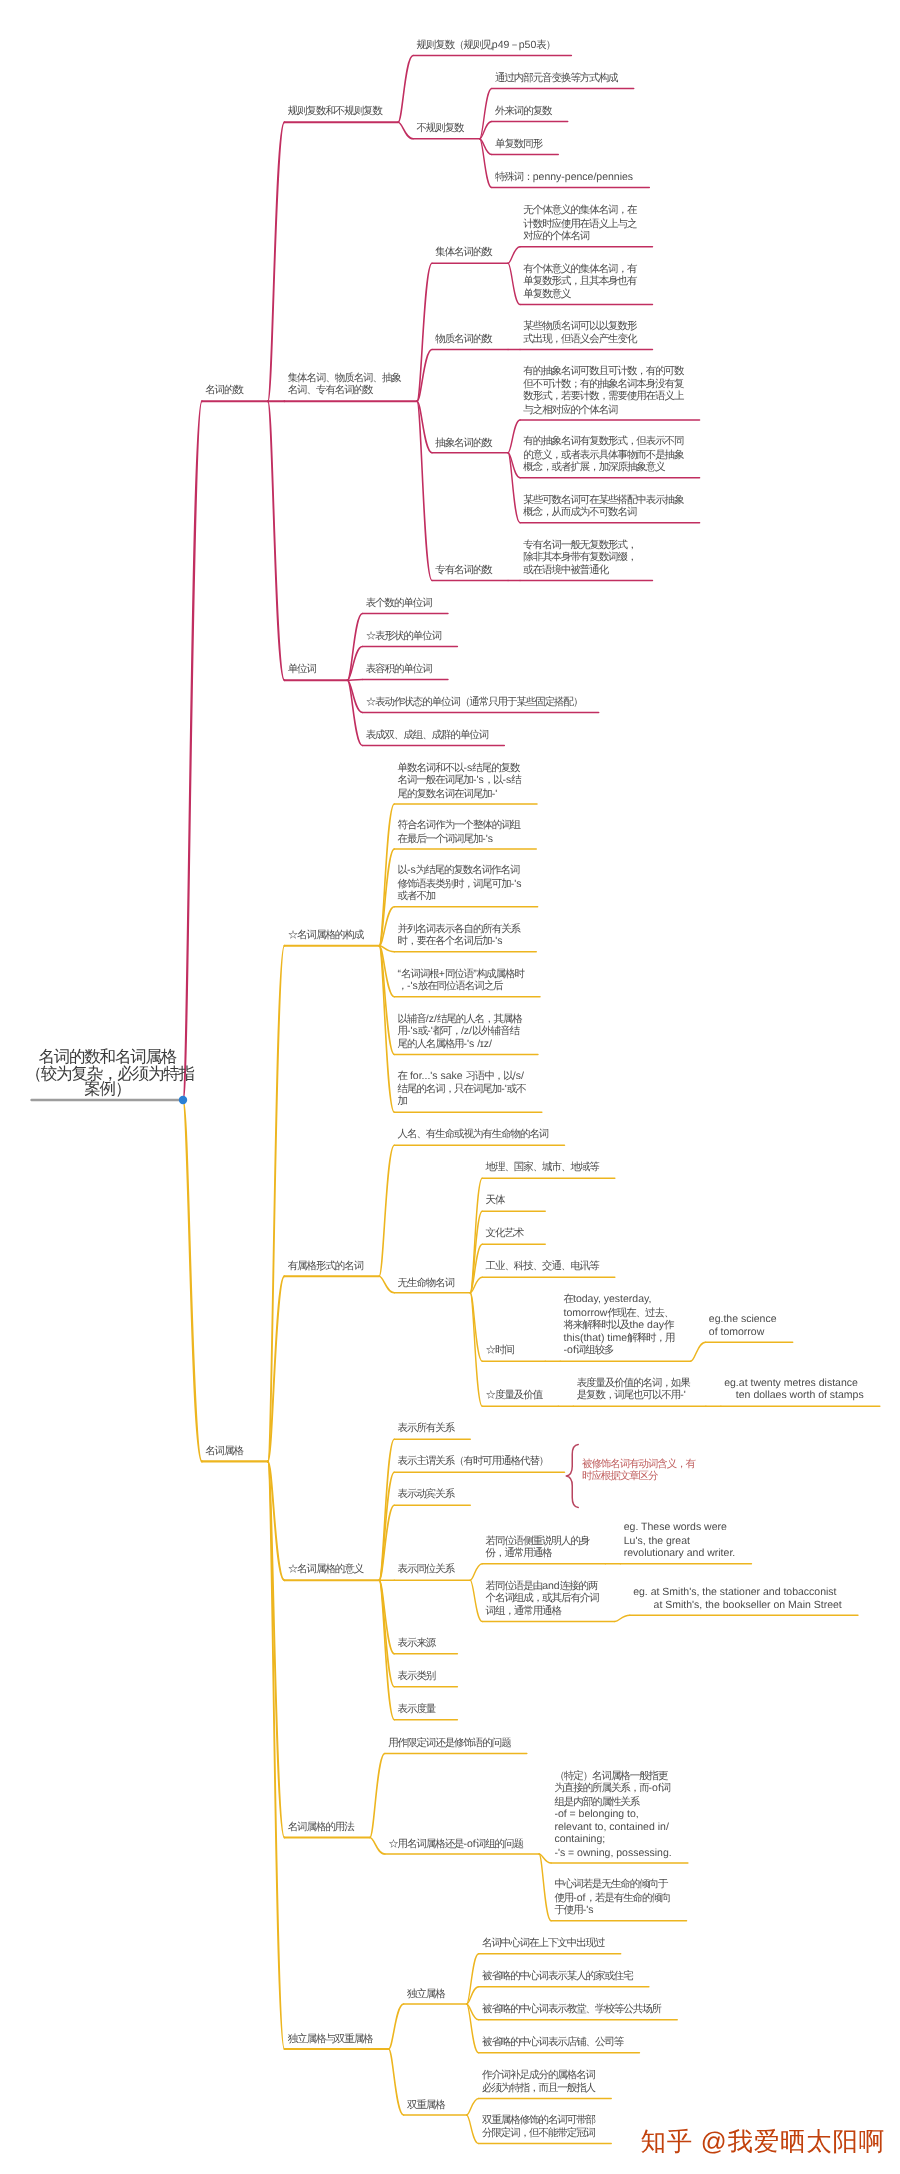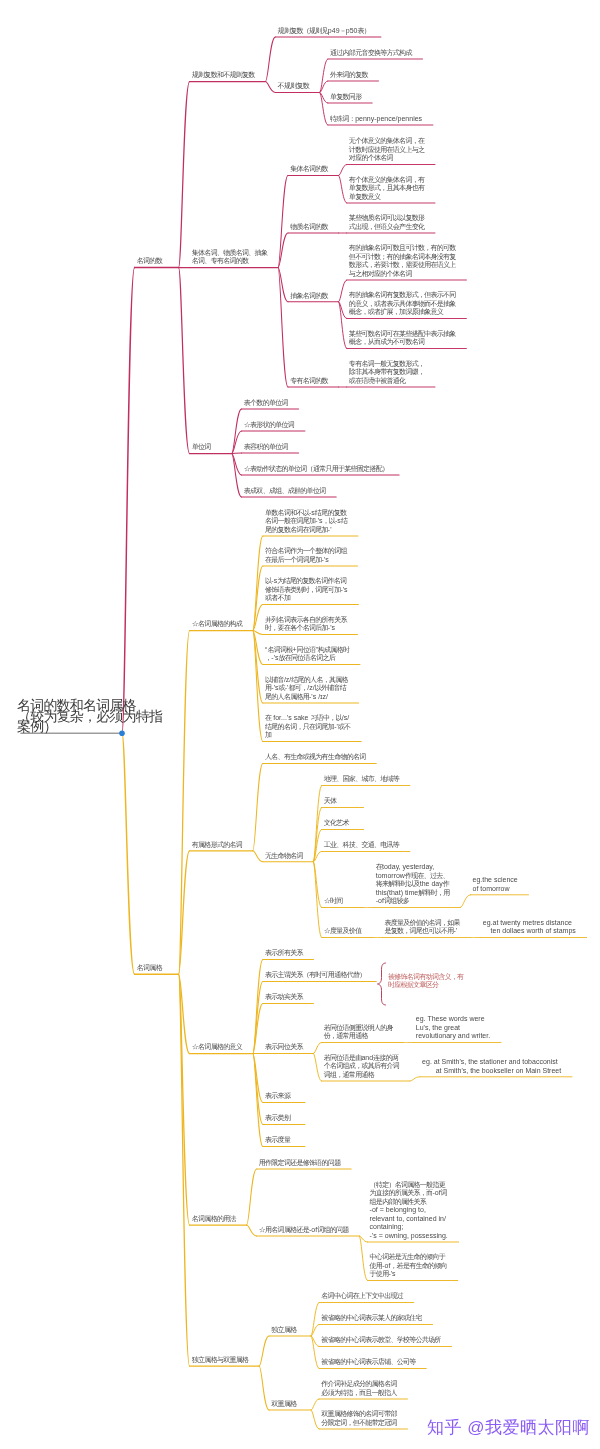--- a/index.html
+++ b/index.html
@@ -2,23 +2,23 @@
 <html><head>
 <meta charset="utf-8">
 <title>名词的数和名词属格 — 思维导图</title>
 <style>
 html,body{margin:0;padding:0;background:#ffffff;}
 body{width:600px;height:1449px;font-family:"Liberation Sans",sans-serif;}
 #stage{position:relative;width:600px;height:1449px;overflow:hidden;background:#fff;}
 #lines{position:absolute;left:0;top:0;}
 .nd{position:absolute;color:#4b4b4b;font-size:7px;line-height:8.5px;letter-spacing:0;}
 .nd .k{letter-spacing:-0.72px;}
-.rootlbl{font-size:14px;line-height:10.5px;color:#3b3b3b;}
+.rootlbl{text-align:center;font-size:11px;line-height:10.5px;color:#3b3b3b;}
 .nd.rootlbl .k{letter-spacing:-0.8px;}
-#wm{position:absolute;right:10px;bottom:10px;color:#8b5cf6;font-size:17px;letter-spacing:0.5px;}
+#wm{position:absolute;right:10px;bottom:10px;color:#c2410c;font-size:17px;letter-spacing:0.5px;}
 
 </style>
 </head>
 <body>
 
 <div id="stage">
   <svg id="lines" width="600" height="1449">
       <path d="M122.0 733.3C125.8 733.3,127.7 267.5,134.6 267.5" fill="none" stroke="#c12e60" stroke-width="1.45" stroke-linecap="round" stroke-linejoin="round"></path>
       <path d="M134.6 267.5H178.6" fill="none" stroke="#c12e60" stroke-width="1.45" stroke-linecap="round" stroke-linejoin="round"></path>
       <path d="M178.6 267.5C181.9 267.5,183.5 81.5,189.6 81.5" fill="none" stroke="#c12e60" stroke-width="1.25" stroke-linecap="round" stroke-linejoin="round"></path>

